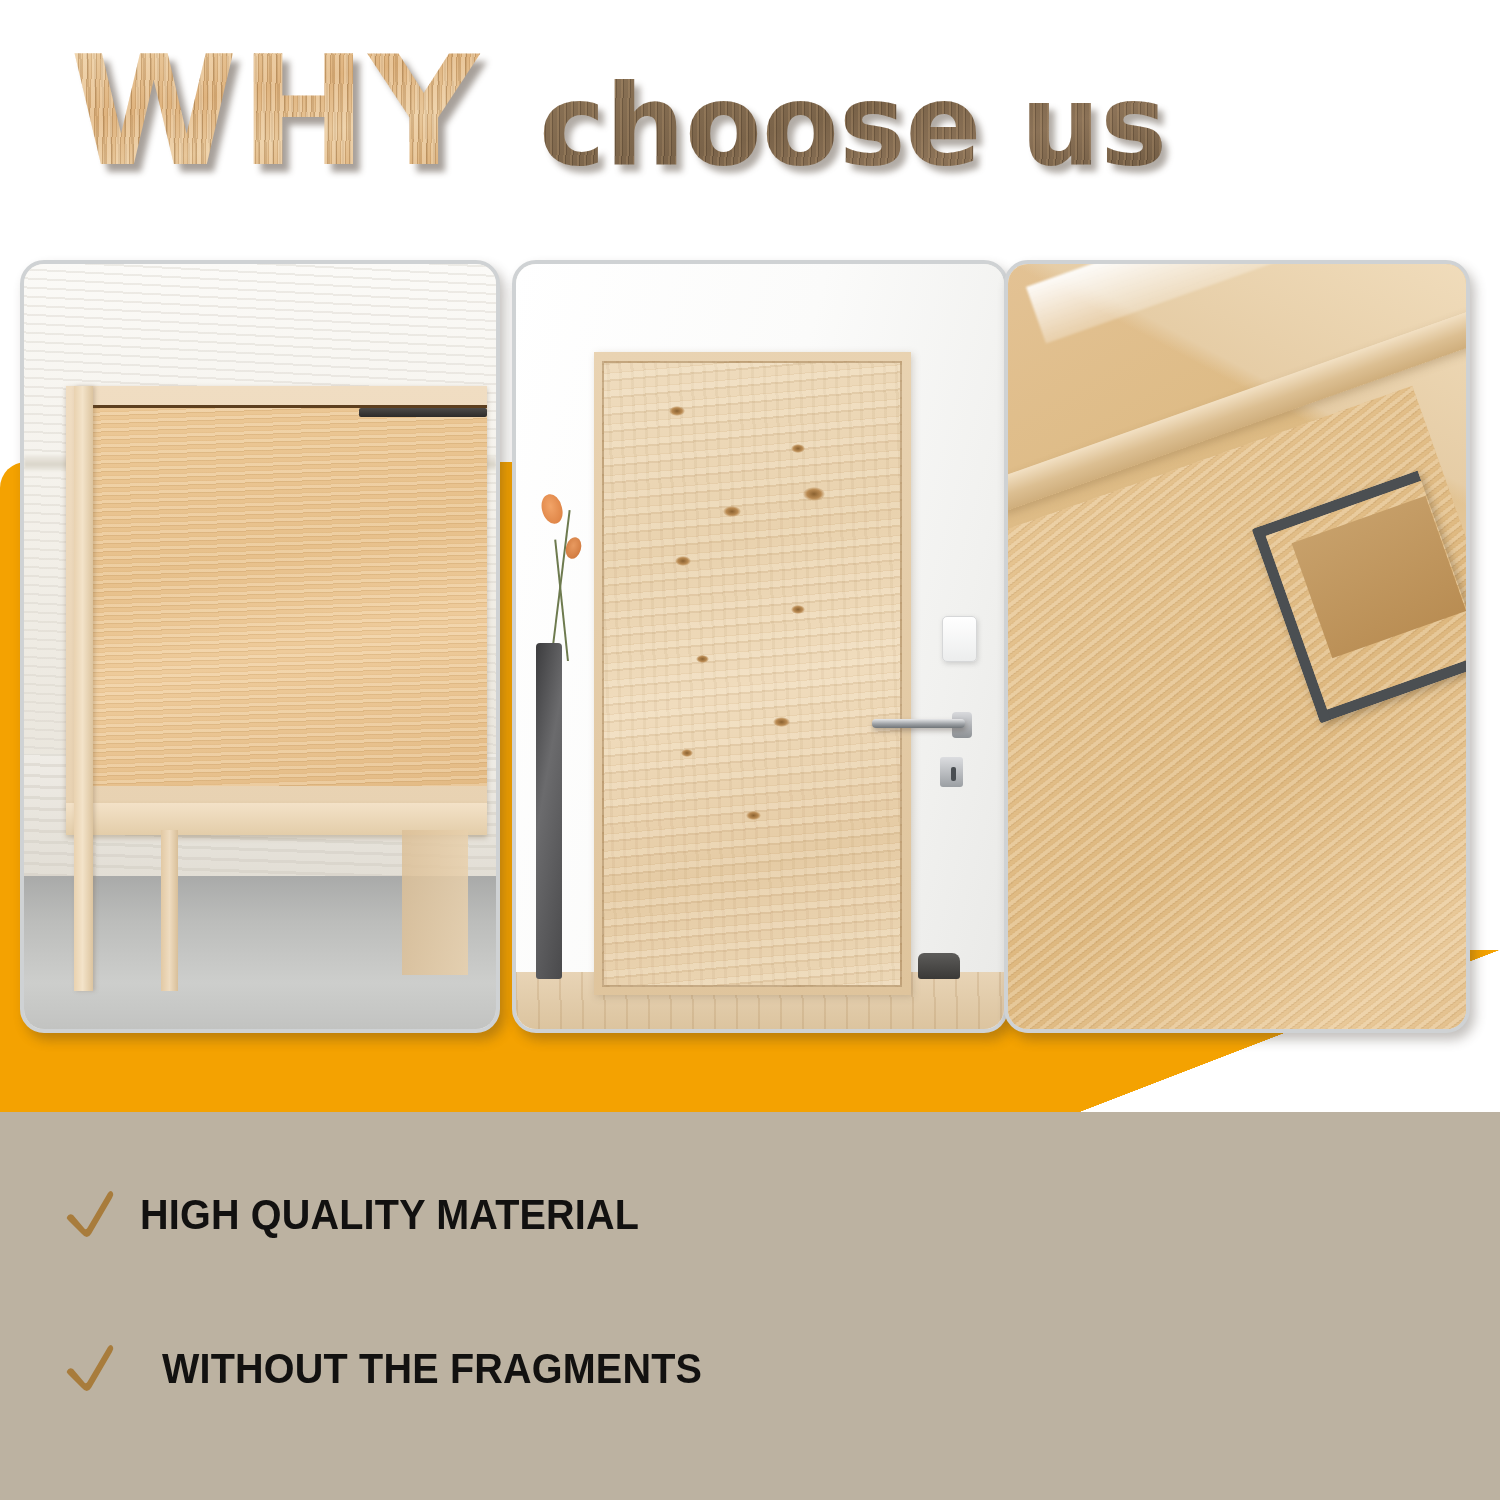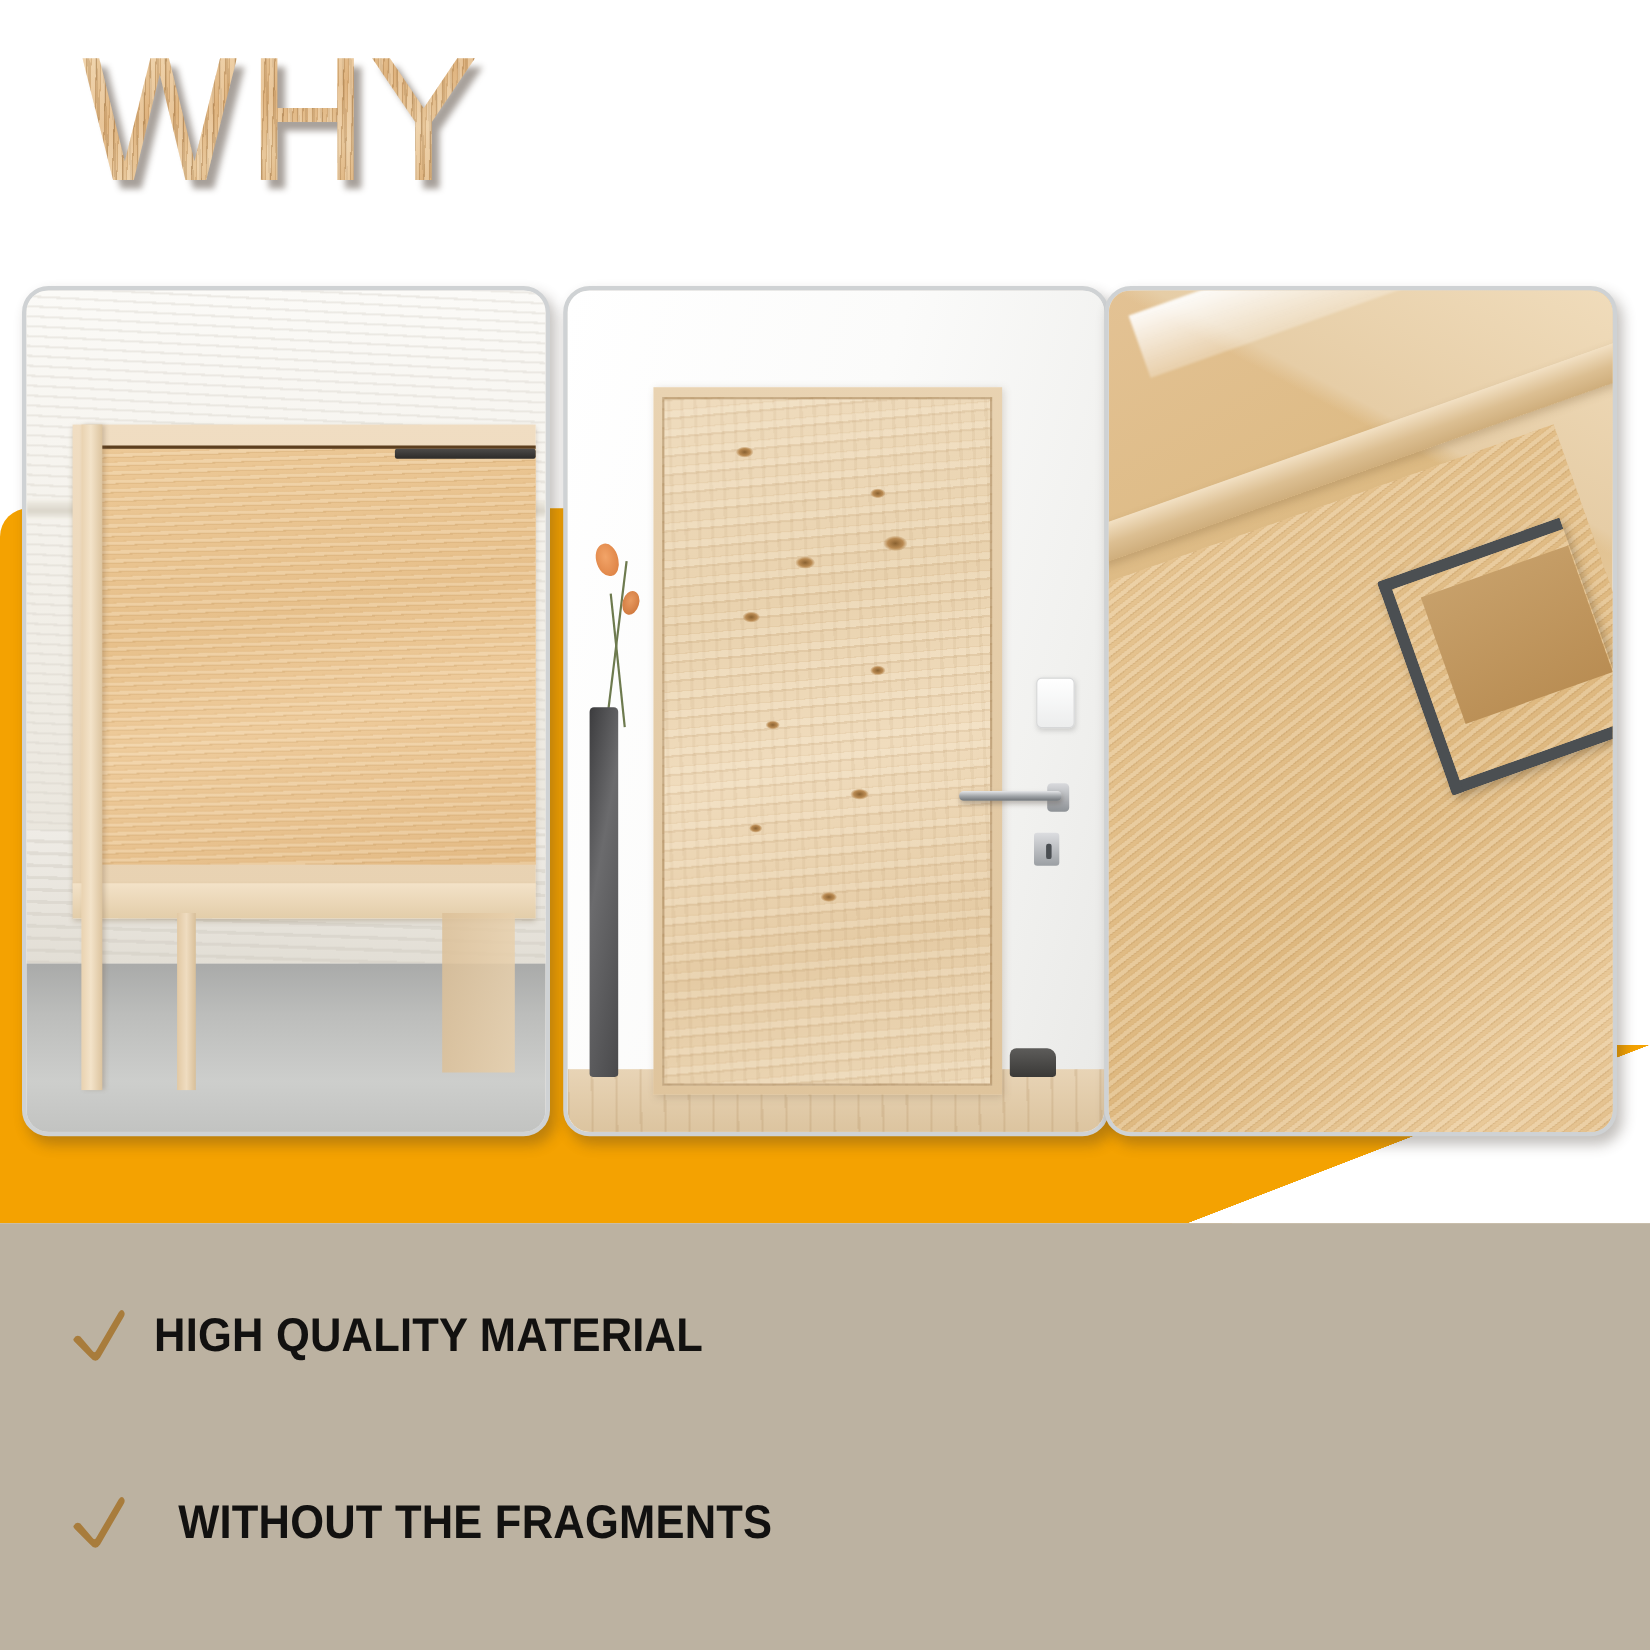--- a/index.html
+++ b/index.html
@@ -9,21 +9,21 @@
     font-family:"Liberation Sans", sans-serif;
     overflow:hidden;
   }
   .page{position:relative;width:1500px;height:1500px;background:#fff;overflow:hidden;}
 
   
   .header{position:absolute;left:0;top:0;width:1500px;height:240px;}
   .title-wrap{position:absolute;left:70px;top:36px;display:flex;align-items:baseline;}
 
   .why{
-    font-size:152px;font-weight:normal;letter-spacing:2px;line-height:1;
+    font-size:152px;font-weight:bold;letter-spacing:2px;line-height:1;
     font-family:"DejaVu Sans", sans-serif;
     background-color:#e2b77f;
     background-image:
       repeating-linear-gradient(92deg,
         rgba(140,95,45,0.30) 0px, rgba(140,95,45,0.30) 1px,
         rgba(255,255,255,0.00) 1px, rgba(255,255,255,0.00) 4px,
         rgba(150,102,48,0.20) 4px, rgba(150,102,48,0.20) 5px,
         rgba(255,240,215,0.30) 5px, rgba(255,240,215,0.30) 9px),
       repeating-linear-gradient(88deg,
         rgba(120,80,35,0.16) 0px, rgba(120,80,35,0.16) 2px,
@@ -289,21 +289,21 @@
     position:absolute;left:0;top:1112px;width:1500px;height:388px;
     background:#bcb2a1;
   }
   .feat-grid{
     position:absolute;left:0;top:0;width:1500px;height:388px;
   }
   .feat{
     position:absolute;display:flex;align-items:center;gap:22px;
   }
   .feat-r1{top:74px;}
-  .feat-r2{top:244px;gap:44px;}
+  .feat-r2{top:228px;gap:44px;}
   .feat-c1{left:62px;}
   .feat-c2{left:862px;}
   .check{
     width:56px;height:56px;flex:0 0 56px;position:relative;
   }
   .check svg{display:block;width:56px;height:56px;}
   .feat-label{
     font-family:"Liberation Sans", sans-serif;
     font-weight:bold;
     font-size:43px;
@@ -315,20 +315,21 @@
   }
 </style>
 </head>
 <body>
 
 <div class="page">
 
   <div class="header">
     <div class="title-wrap">
       <span class="why">WHY</span>
+      <span class="choose">choose us</span>
     </div>
   </div>
 
   <div class="orange-left"></div>
   <div class="orange-diag"></div>
   <div class="orange-notch"></div>
 
   <div class="card card-1">
     <div class="photo">
       <div class="p1-wall"></div>

